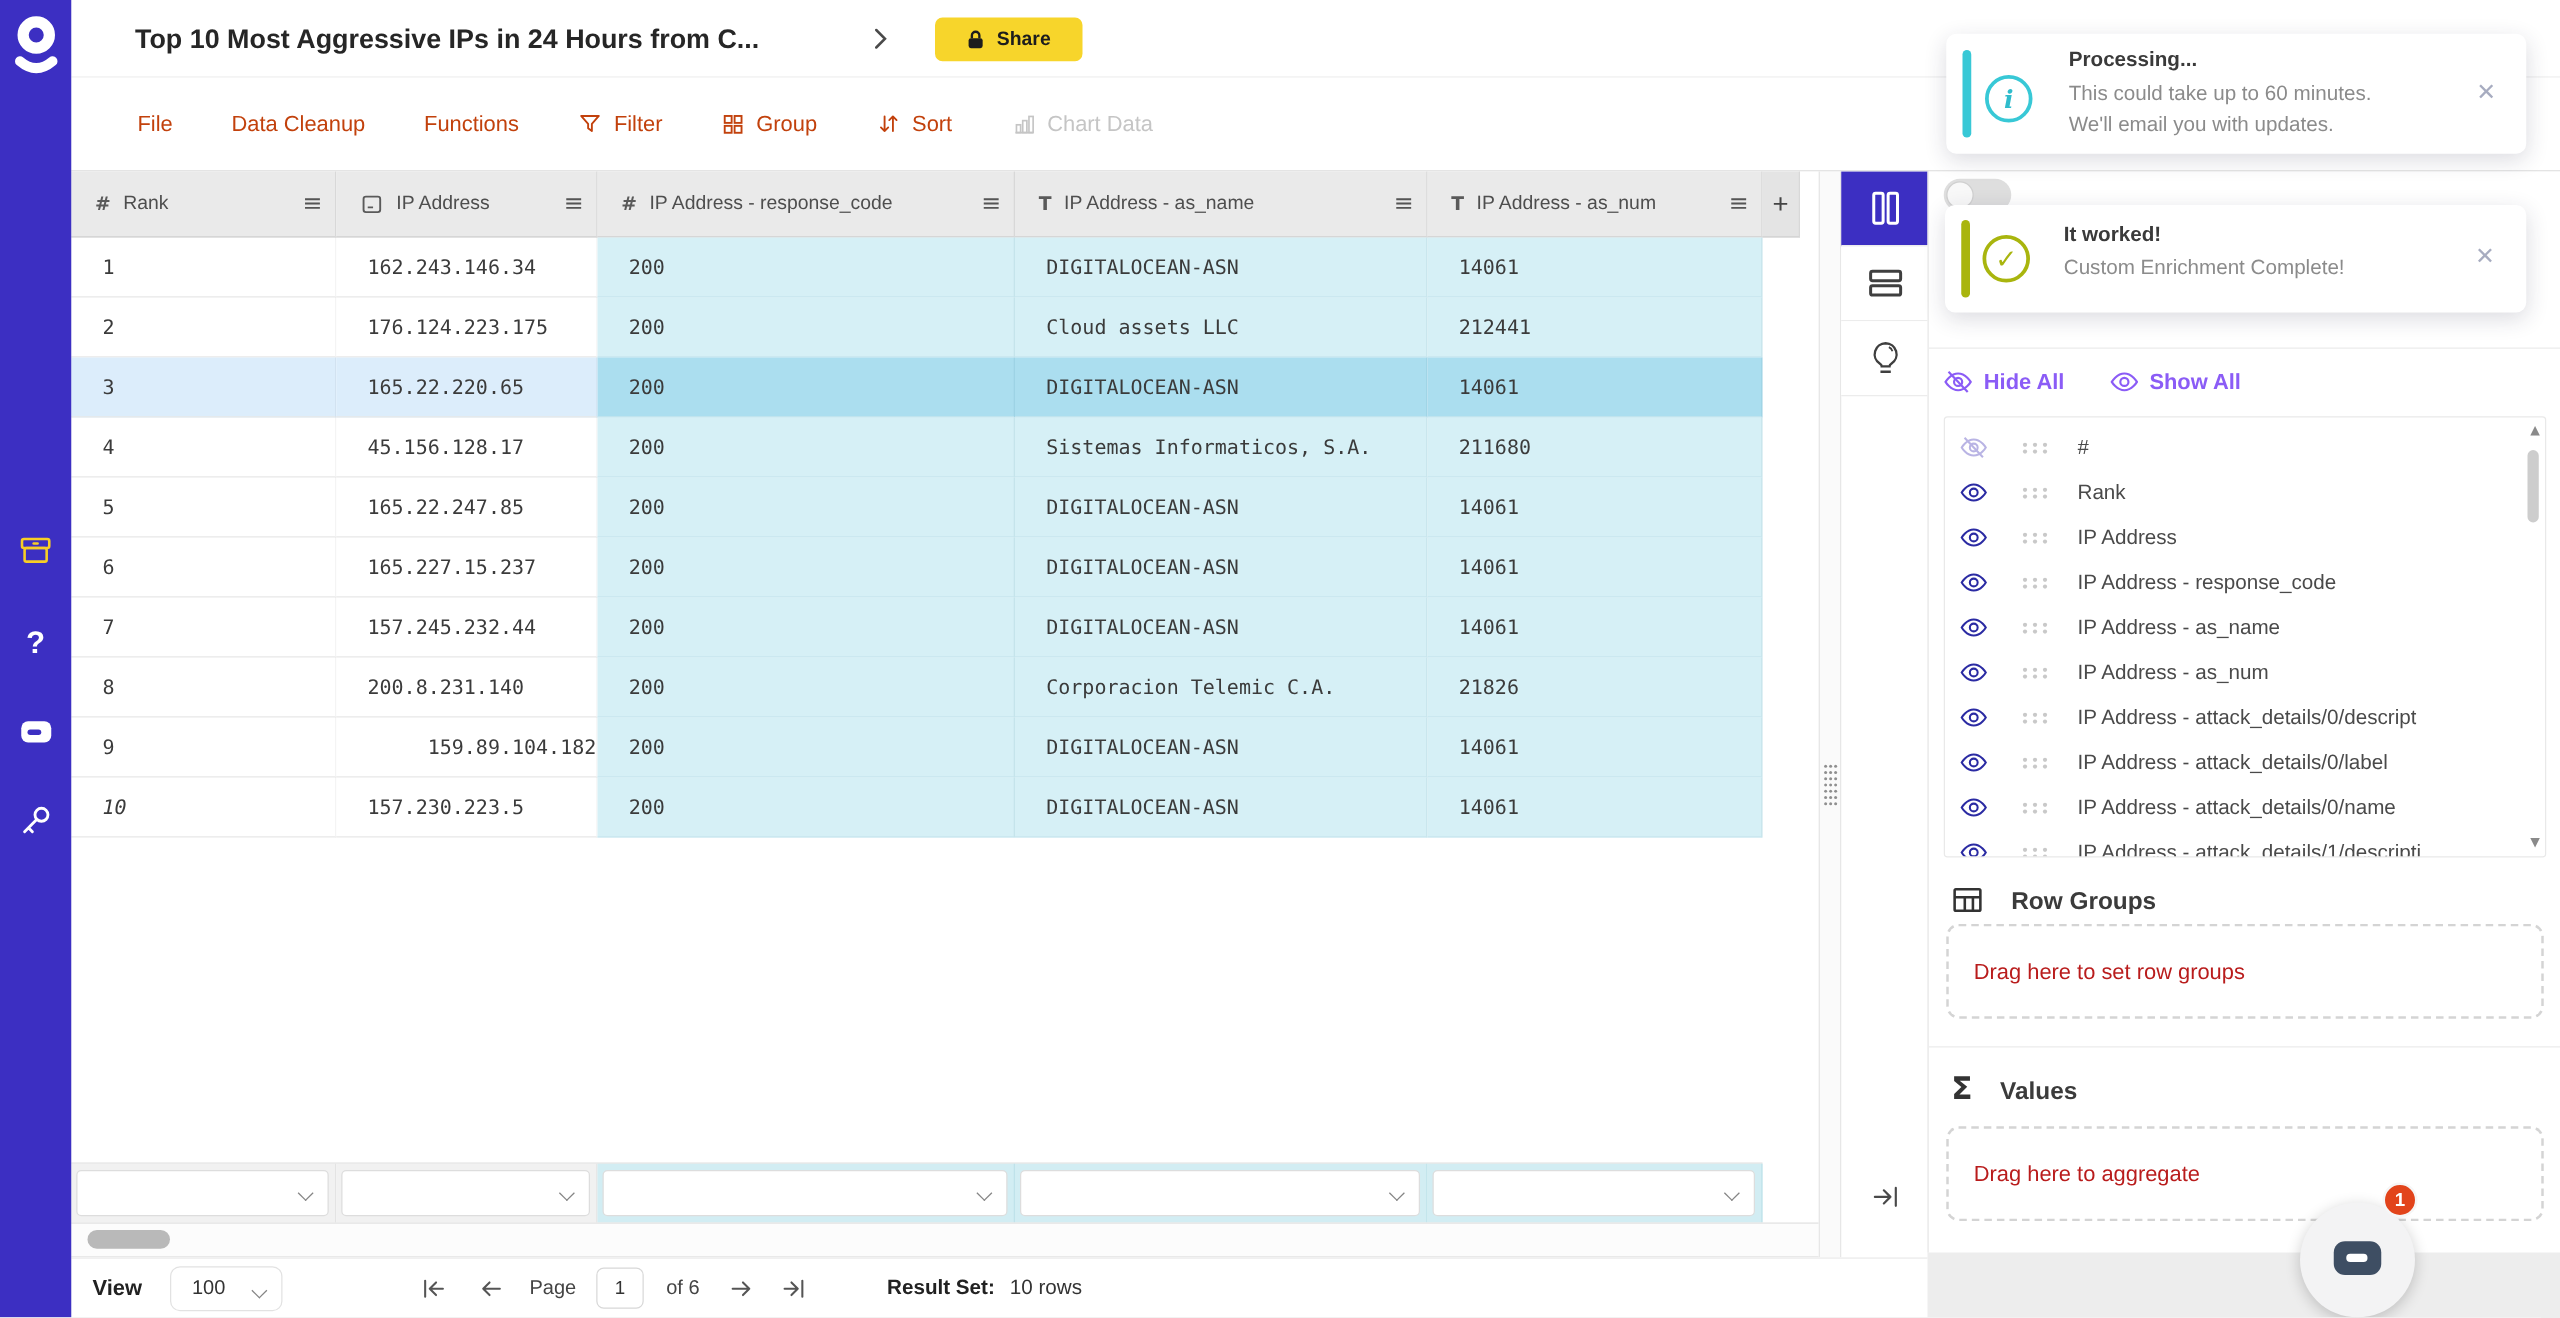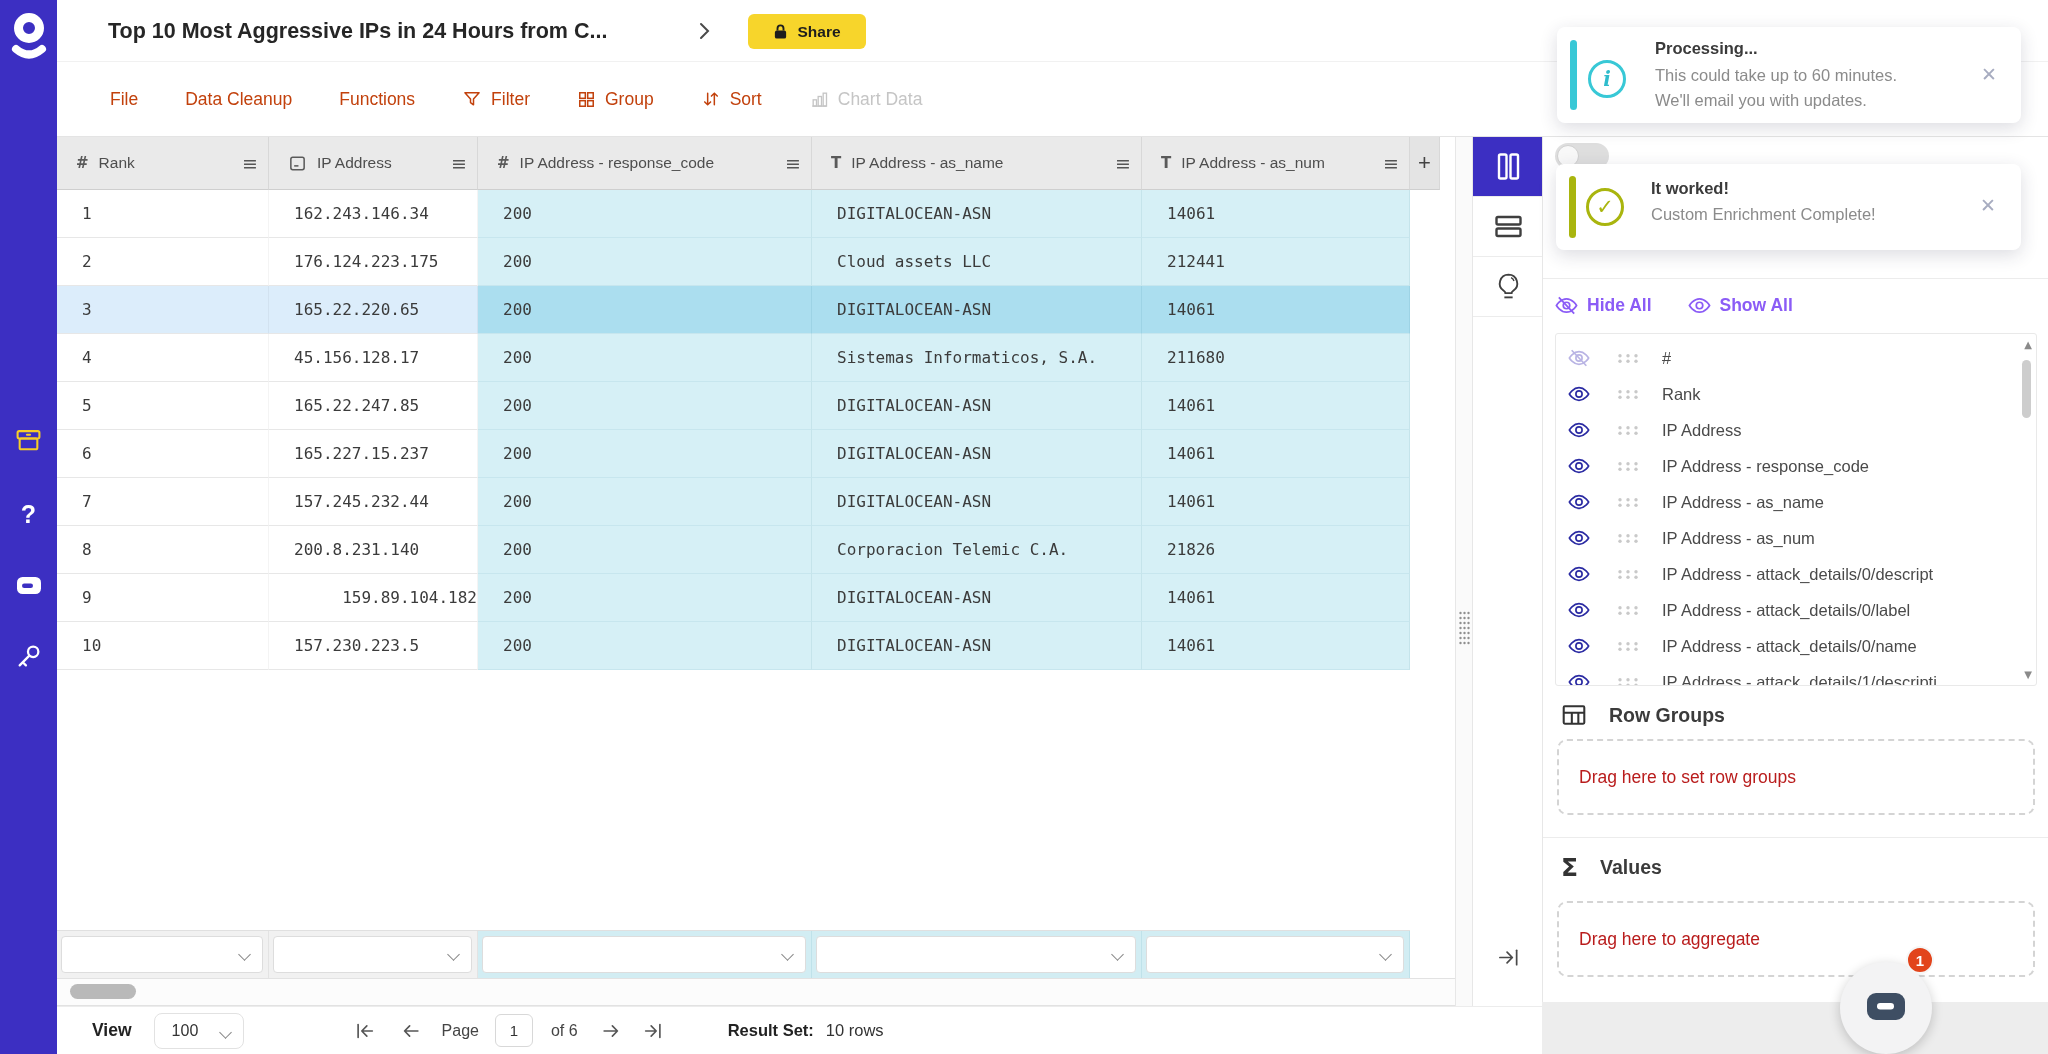--- a/index.html
+++ b/index.html
@@ -45,21 +45,21 @@
   #frow{position:absolute;left:0;top:793px;height:48px;display:flex;border-top:1px solid #e0e0e0;}
   .fcell{height:48px;background:#f1f1f1;border-right:1px solid #e3e3e3;box-sizing:border-box;position:relative;}
   .fcell.enr{background:#D2EDF3;border-right-color:#bfe2ea;}
   .fselect{position:absolute;left:4px;right:5px;top:5px;bottom:6px;background:#fff;border:1px solid #ddd;border-radius:4px;cursor:pointer;}
   .chev{position:absolute;right:13px;top:13px;width:8px;height:8px;border-right:1.6px solid #858585;border-bottom:1.6px solid #858585;transform:rotate(45deg);}
 
   #hscroll{position:absolute;left:0;top:841px;width:1398px;height:28px;background:#fcfcfc;border-top:1px solid #e2e2e2;border-bottom:1px solid #e2e2e2;box-sizing:border-box;}
   #hthumb{position:absolute;left:13px;top:5px;width:66px;height:15px;border-radius:8px;background:#b9b9b9;cursor:pointer;}
 
   
-  #bottombar{left:57px;top:1006px;width:1485px;height:48px;background:#fff;border-top:1px solid #ececec;box-sizing:border-box;display:flex;align-items:center;padding-left:35px;z-index:8;}
+  #bottombar{left:57px;top:1006px;width:1485px;height:48px;background:#fff;border-top:1px solid #ececec;box-sizing:border-box;display:flex;align-items:center;padding-left:17px;z-index:8;}
   #view-label{font-size:17.5px;font-weight:700;color:#222;}
   #view-select{margin-left:22px;width:90px;height:36px;border:1px solid #e2e2e2;border-radius:8px;box-sizing:border-box;position:relative;display:flex;align-items:center;padding-left:17px;font-size:16px;color:#333;cursor:pointer;background:#fff;}
   #view-select .chev{top:14px;}
   .pagicon{color:#555;cursor:pointer;flex:none;}
   #pag-first{margin-left:110px;} #pag-prev{margin-left:24px;}
   #page-label{margin-left:20px;font-size:16px;color:#444;}
   #page-input{margin-left:16px;width:38px;height:33px;border:1px solid #d8d8d8;border-radius:6px;text-align:center;font-size:15px;color:#333;font-family:"Liberation Sans",sans-serif;box-sizing:border-box;}
   #of-label{margin-left:18px;font-size:16px;color:#444;}
   #pag-next{margin-left:22px;} #pag-last{margin-left:20px;}
   #result-label{margin-left:64px;font-size:16.5px;font-weight:700;color:#222;}
@@ -83,21 +83,21 @@
   #listbox{position:absolute;left:12px;top:196px;width:482px;height:353px;border:1px solid #e9e9e9;border-radius:3px;overflow:hidden;box-sizing:border-box;}
   #fields{position:absolute;left:0;top:6px;right:0;}
   .fitem{display:flex;align-items:center;height:36px;padding-left:12px;}
   .feye{width:24px;color:#2B2BA3;cursor:pointer;flex:none;}
   .feye.off{color:#b9b4e4;}
   .fdots{margin-left:24px;flex:none;cursor:grab;}
   .flabel{margin-left:22px;font-size:16.5px;color:#4a4a4a;white-space:nowrap;overflow:hidden;}
   #vscroll-up{position:absolute;right:4px;top:5px;font-size:10px;color:#8a8a8a;cursor:pointer;font-family:"DejaVu Sans",sans-serif;}
   #vscroll-thumb{position:absolute;right:5px;top:26px;width:9px;height:58px;border-radius:5px;background:#cdcdcd;cursor:pointer;}
   #vscroll-down{position:absolute;right:4px;bottom:5px;font-size:10px;color:#8a8a8a;cursor:pointer;font-family:"DejaVu Sans",sans-serif;}
-  .section-head{position:absolute;left:18px;display:flex;align-items:center;gap:22px;font-size:19.5px;font-weight:700;color:#3b3b3b;height:36px;}
+  .section-head{position:absolute;left:18px;display:flex;align-items:flex-end;gap:22px;font-size:19.5px;font-weight:700;color:#3b3b3b;height:36px;}
   #rowgroups-head{top:560px;}
   .dropzone{position:absolute;left:14px;width:478px;height:76px;border:2px dashed #d4d4d4;border-radius:10px;box-sizing:border-box;display:flex;align-items:center;padding-left:20px;font-size:17.5px;color:#b91c1c;}
   #dz-rowgroups{top:602px;}
   #panel-div2{position:absolute;left:0;right:0;top:700px;border-top:1px solid #ececec;}
   #values-head{top:712px;}
   #sigma{font-size:25px;font-weight:600;color:#333;font-family:"DejaVu Sans",sans-serif;}
   #dz-values{top:764px;}
 
   
   .toast{position:absolute;background:#fff;border-radius:8px;box-shadow:0 5px 18px rgba(40,40,70,.16);z-index:60;}
@@ -316,21 +316,21 @@
           <div class="tcell enr" style="width: 268px;">21826</div>
         </div>
         <div class="trow">
           <div class="tcell" style="width: 212px;">9</div>
           <div class="tcell" style="width: 209px; text-align: right;">159.89.104.182</div>
           <div class="tcell enr" style="width: 334px;">200</div>
           <div class="tcell enr" style="width: 330px;">DIGITALOCEAN-ASN</div>
           <div class="tcell enr" style="width: 268px;">14061</div>
         </div>
         <div class="trow">
-          <div class="tcell" style="width: 212px;">10</div>
+          <div class="tcell" style="width: 212px; font-style: italic;">10</div>
           <div class="tcell" style="width: 209px;">157.230.223.5</div>
           <div class="tcell enr" style="width: 334px;">200</div>
           <div class="tcell enr" style="width: 330px;">DIGITALOCEAN-ASN</div>
           <div class="tcell enr" style="width: 268px;">14061</div>
         </div>
       </div>
     <div id="frow">
         <div class="fcell" style="width: 212px;">
           <div class="fselect">
             <span class="chev"></span>

